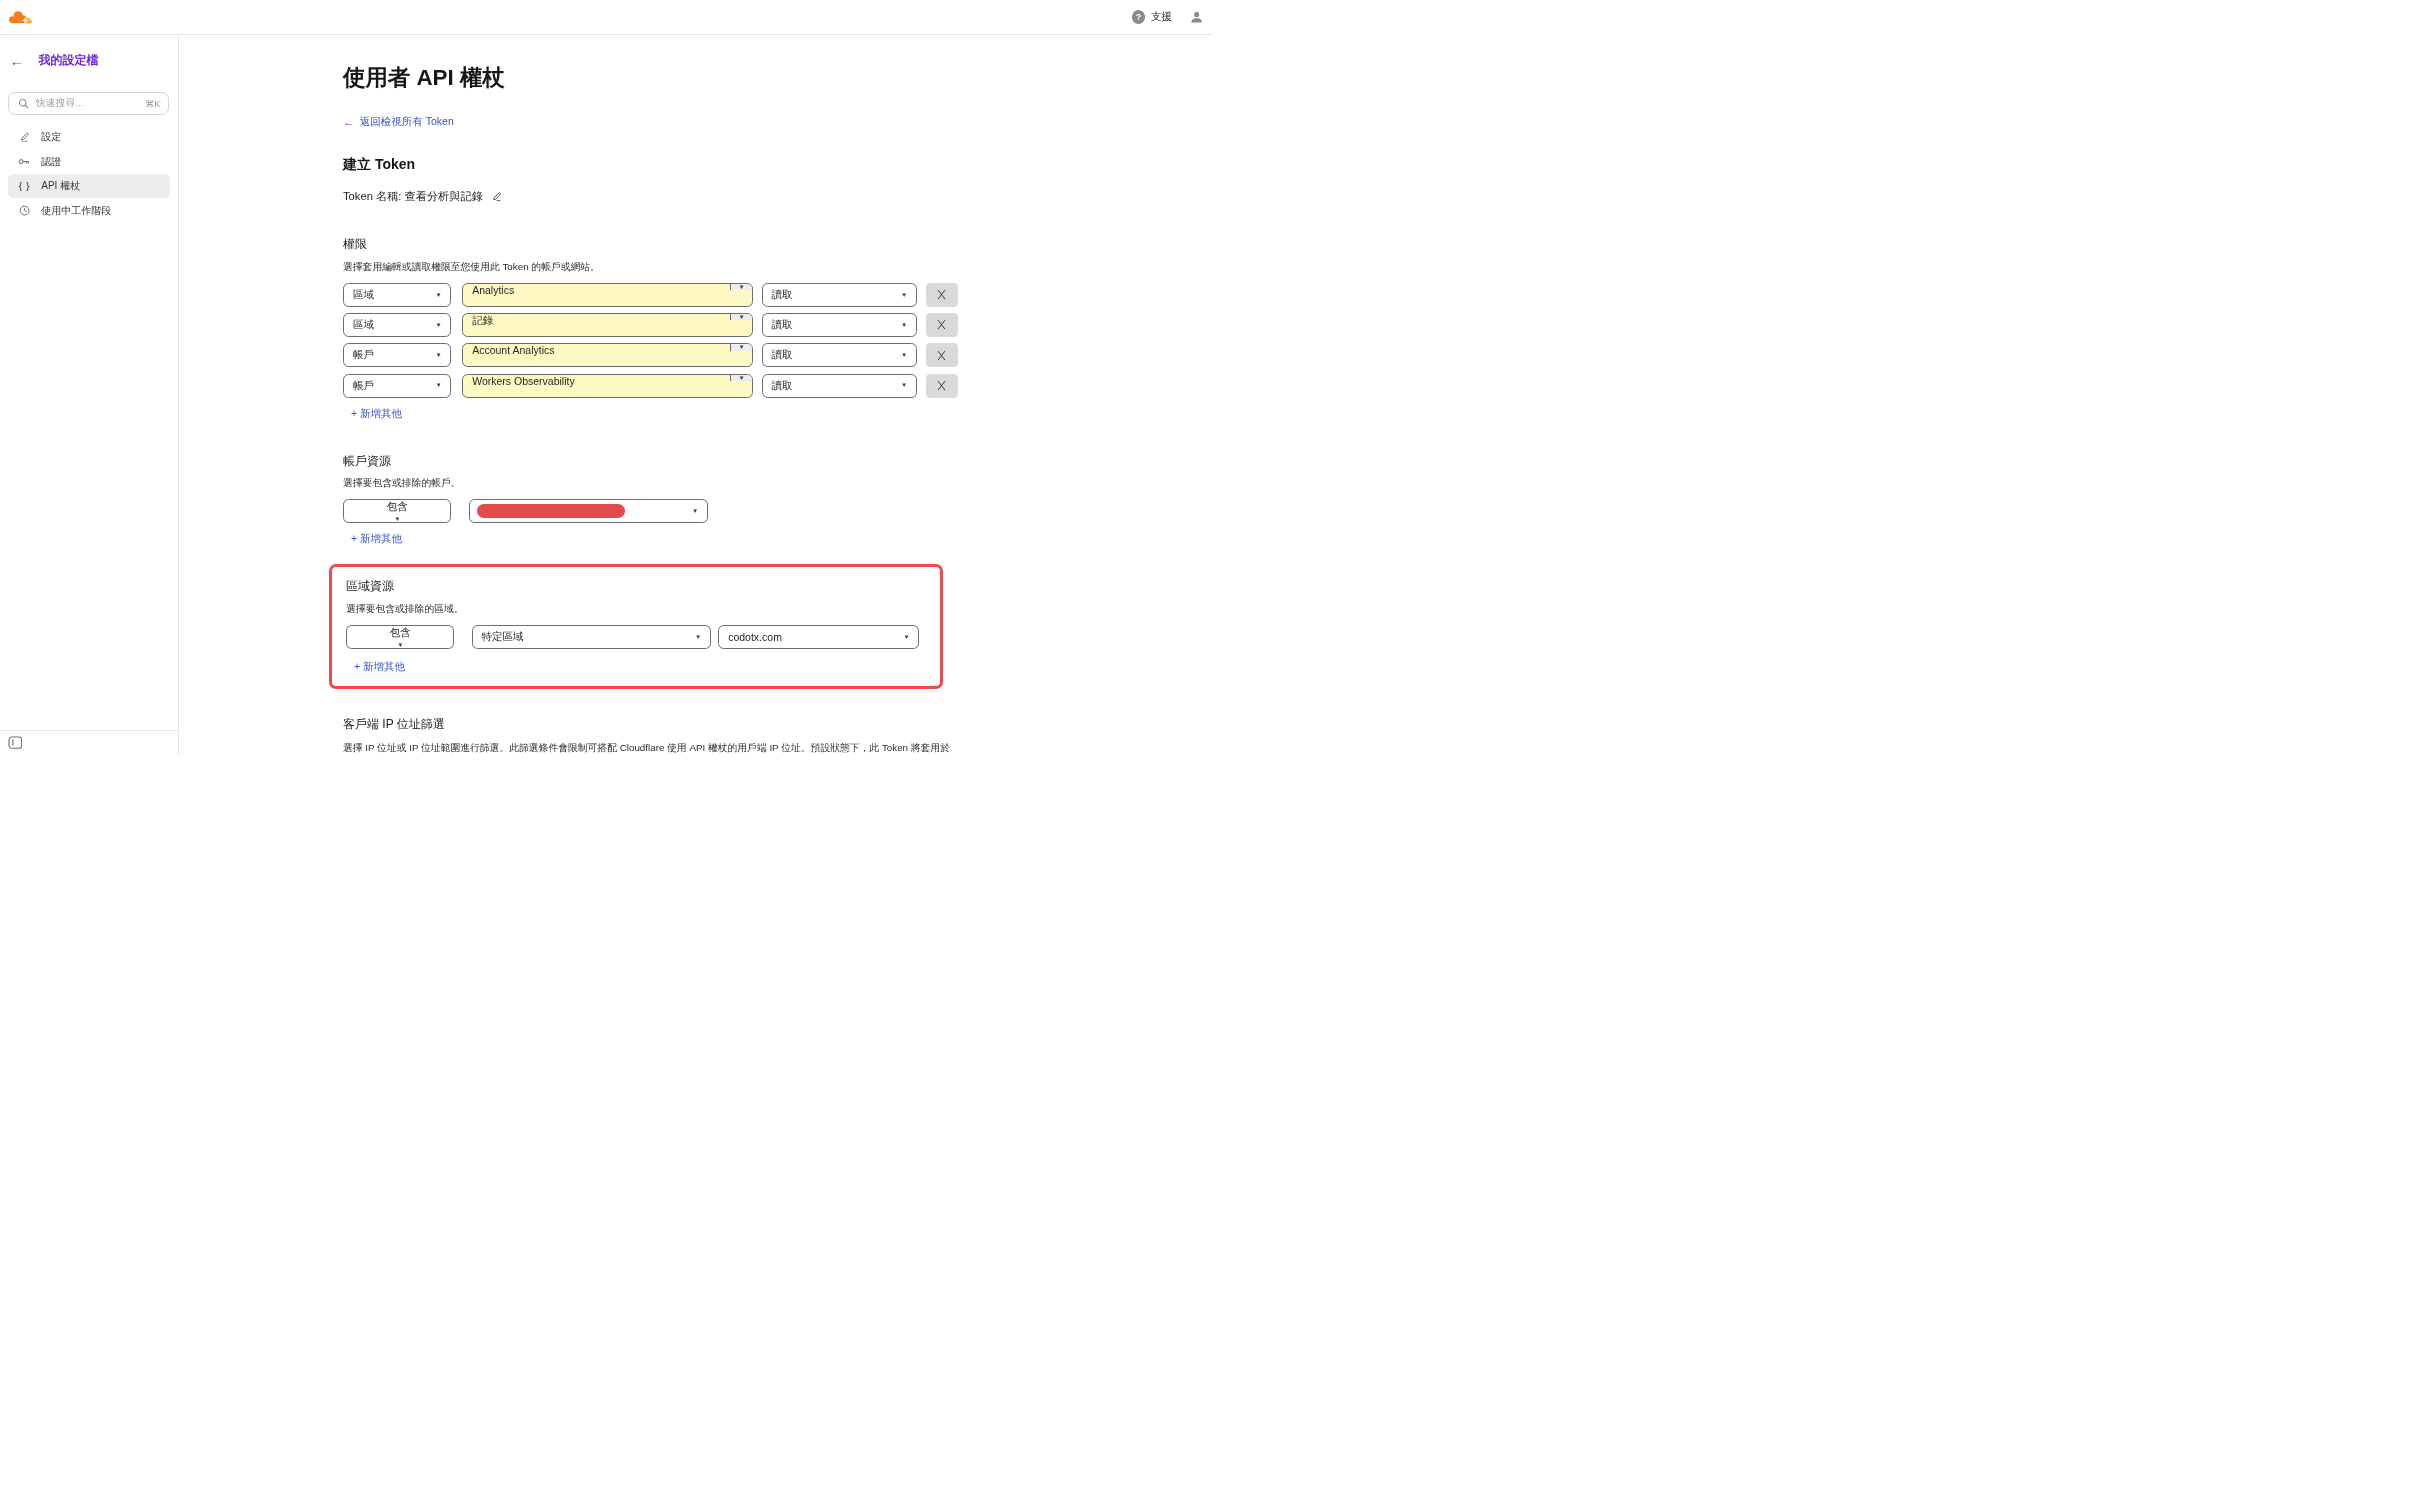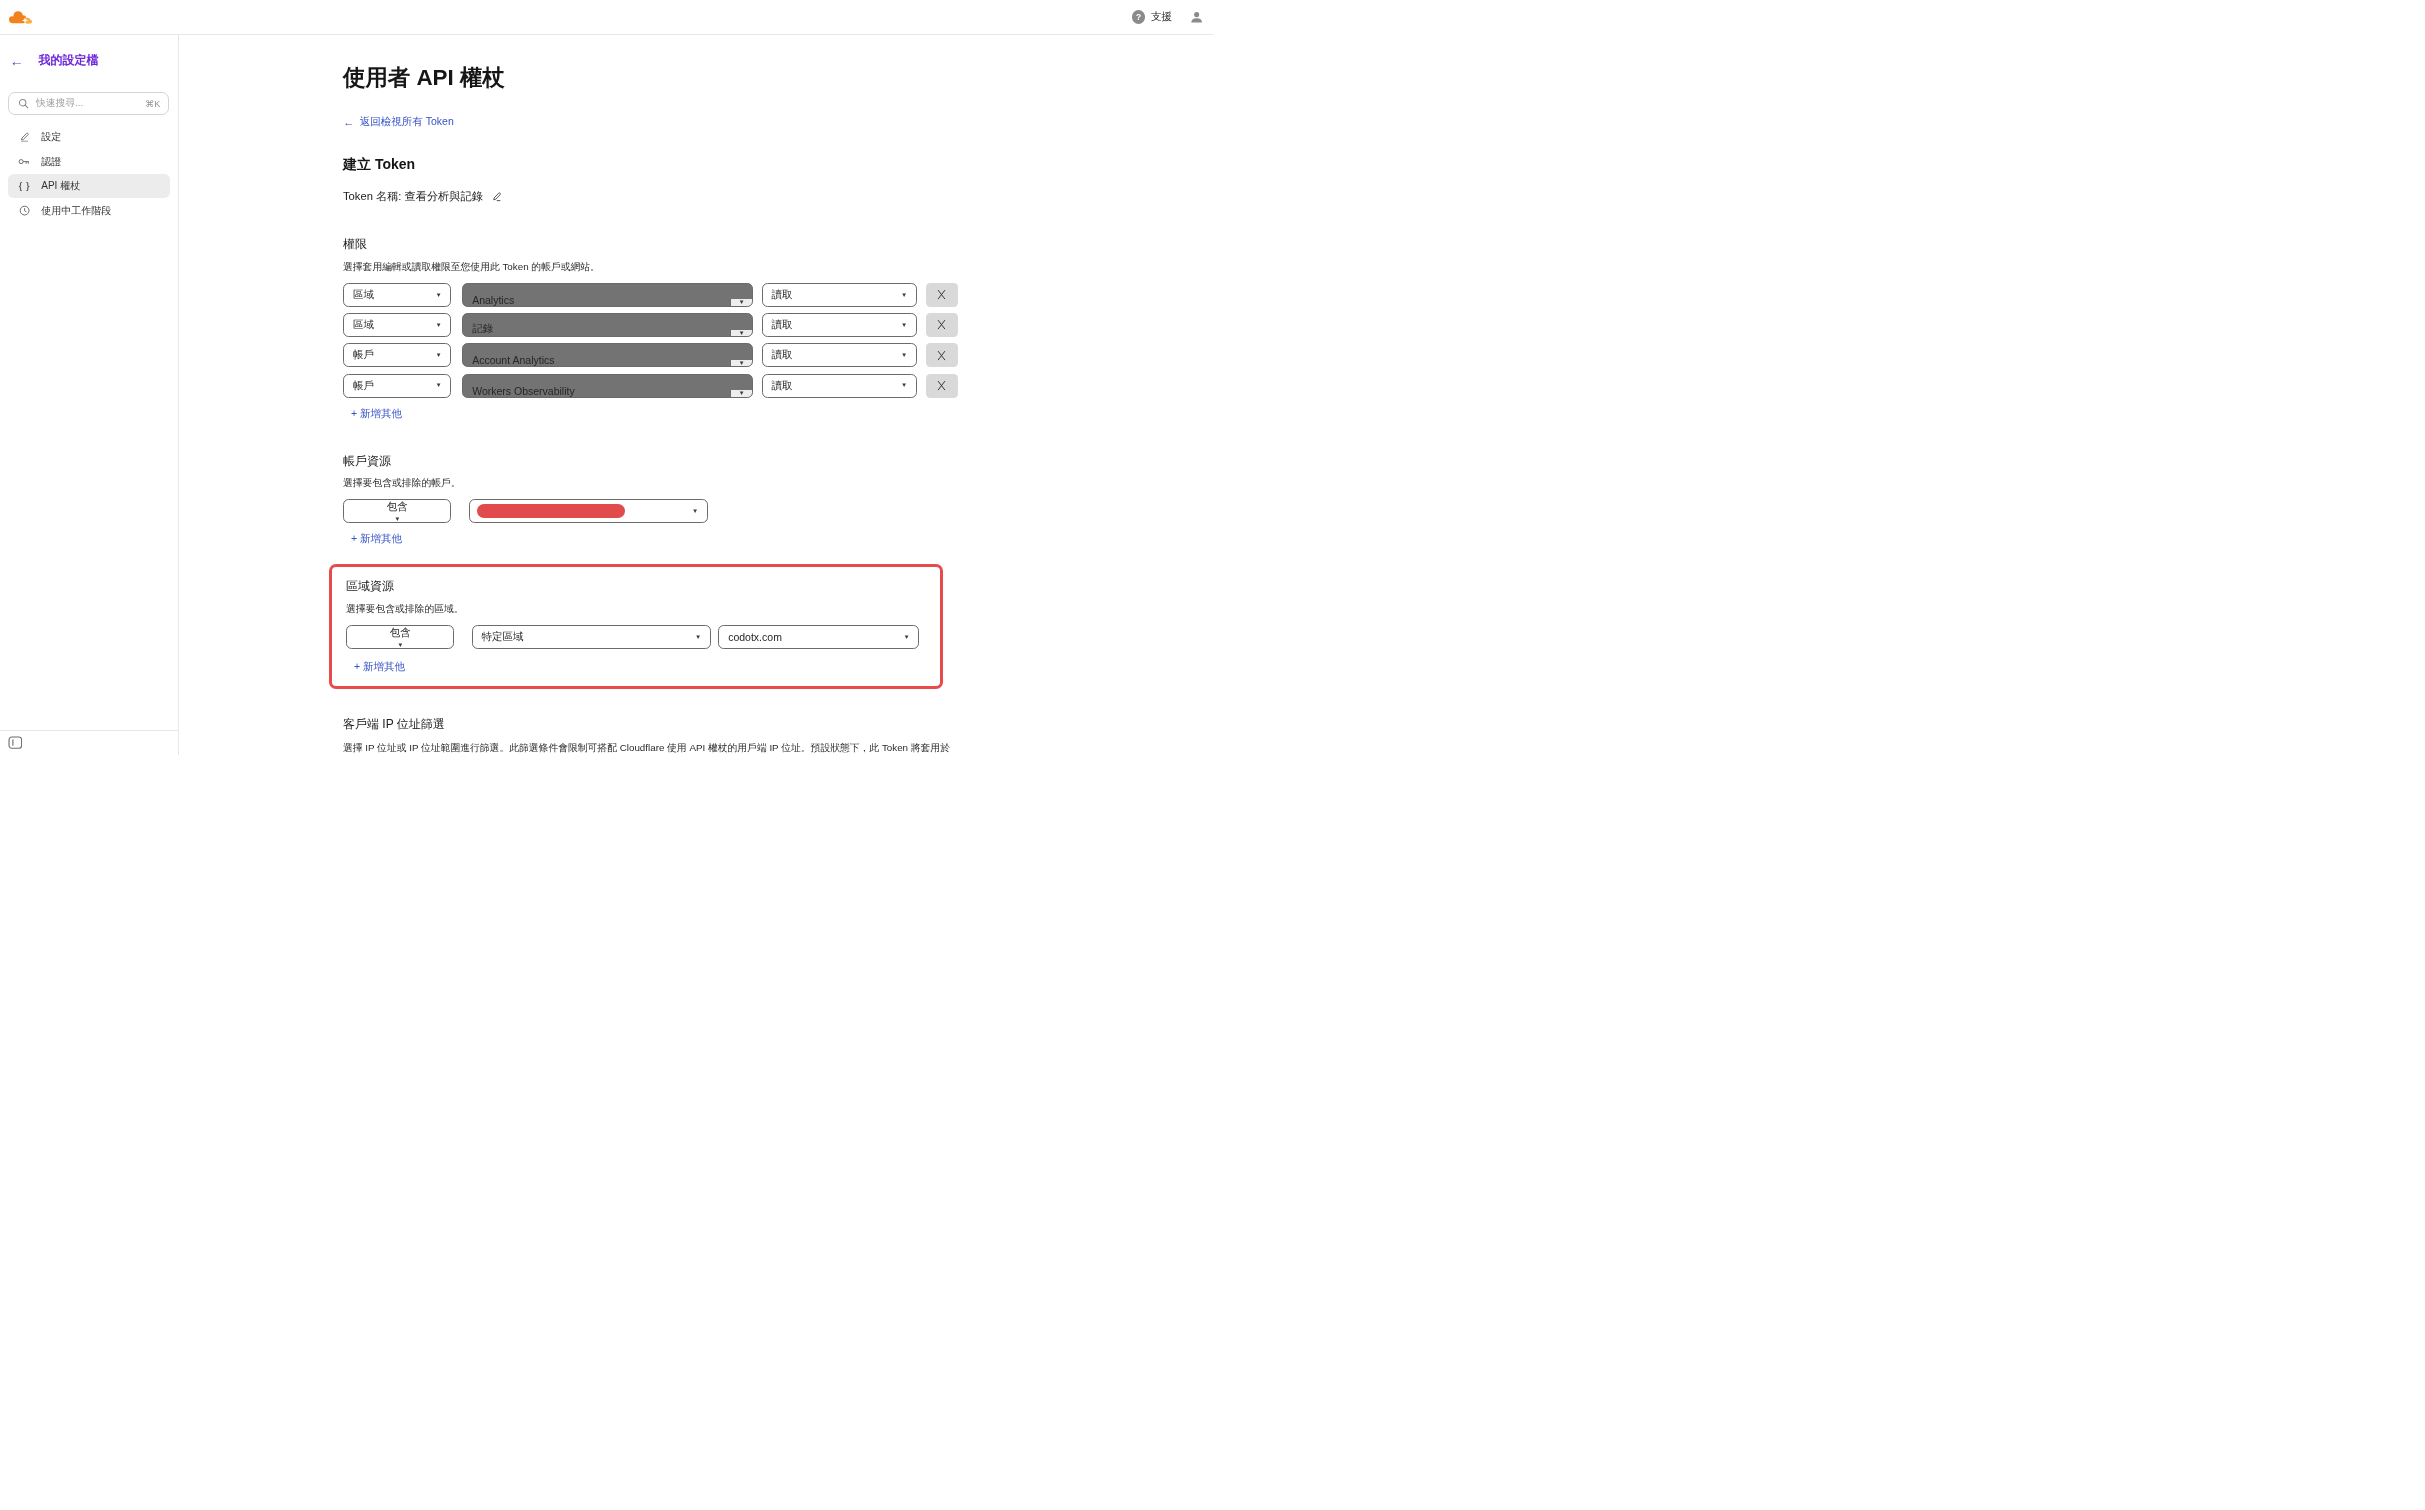--- a/index.html
+++ b/index.html
@@ -49,22 +49,22 @@
 
   .sec-h { font-size:12px; color:#1d1d1d; }
   .sec-d { margin-top:7.7px; font-size:9.8px; color:#2b2b2b; }
 
   .rows { margin-top:9px; }
   .row { display:flex; align-items:center; height:24px; margin-bottom:6.3px; }
   .sel { height:100%; background:#fff; border:1px solid #6b6b6b; border-radius:5.6px;
          display:flex; align-items:center; justify-content:space-between;
          padding:0 8.4px 0 9px; font-size:10.5px; color:#262626; cursor:pointer; }
   .caret { font-size:6.3px; color:#3c3c3c; line-height:1; }
-  .combo { height:100%; background:#737373; border:1px solid #6b6b6b; border-radius:5.6px;
-           display:flex; align-items:flex-end; overflow:hidden; cursor:pointer; }
+  .combo { height:100%; background:#fef9c3; border:1px solid #6b6b6b; border-radius:5.6px;
+           display:flex; align-items:flex-start; overflow:hidden; cursor:pointer; }
   .combo-txt { flex:1; display:flex; align-items:center; padding-left:9px; font-size:10.5px; color:#262626; }
   .combo-caret { width:22.4px; background:#ededed; border-left:1px solid #6b6b6b;
                  display:flex; align-items:center; justify-content:center; }
   .w-scope { width:108px; }
   .w-group { width:291px; margin-left:11.2px; }
   .w-access { width:155px; margin-left:8.4px; }
   .xbtn { width:32px; height:24px; margin-left:9px; background:#d9d9d9; border:none; border-radius:4.2px;
           display:flex; align-items:center; justify-content:center; cursor:pointer; }
   .add-link { margin-top:9px; font-size:10.5px; color:#3451c6; cursor:pointer; width:max-content;margin-left:8px; }
 

